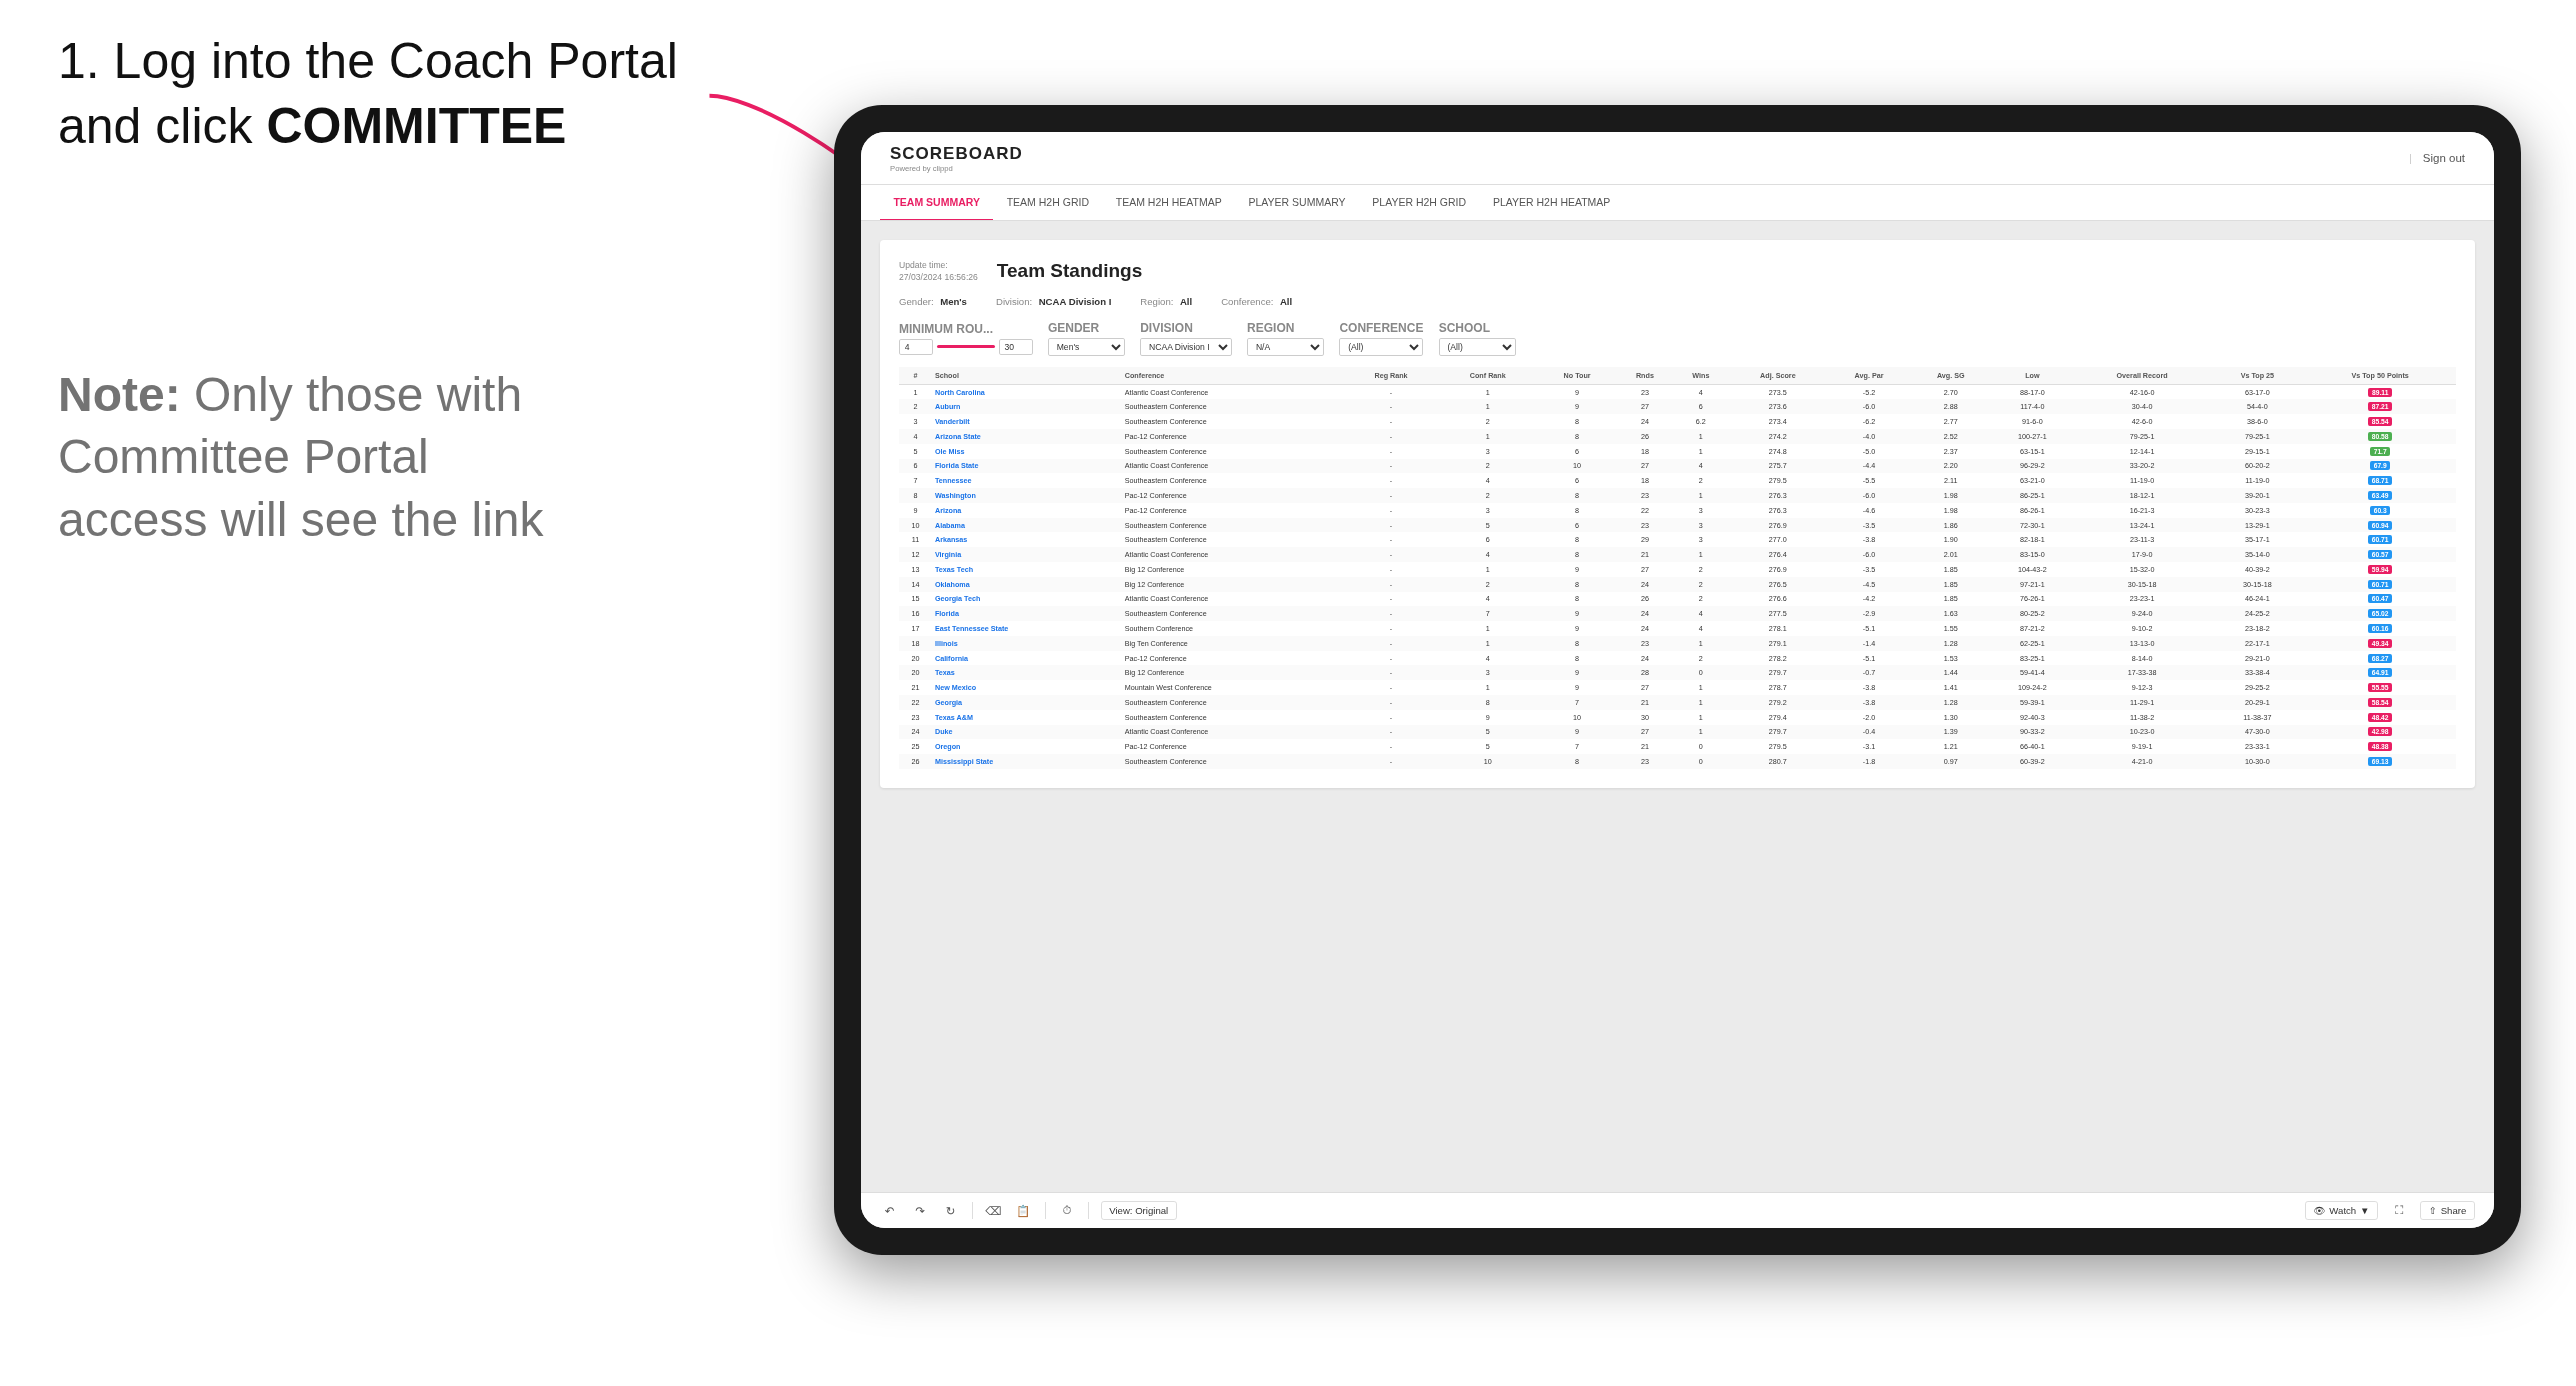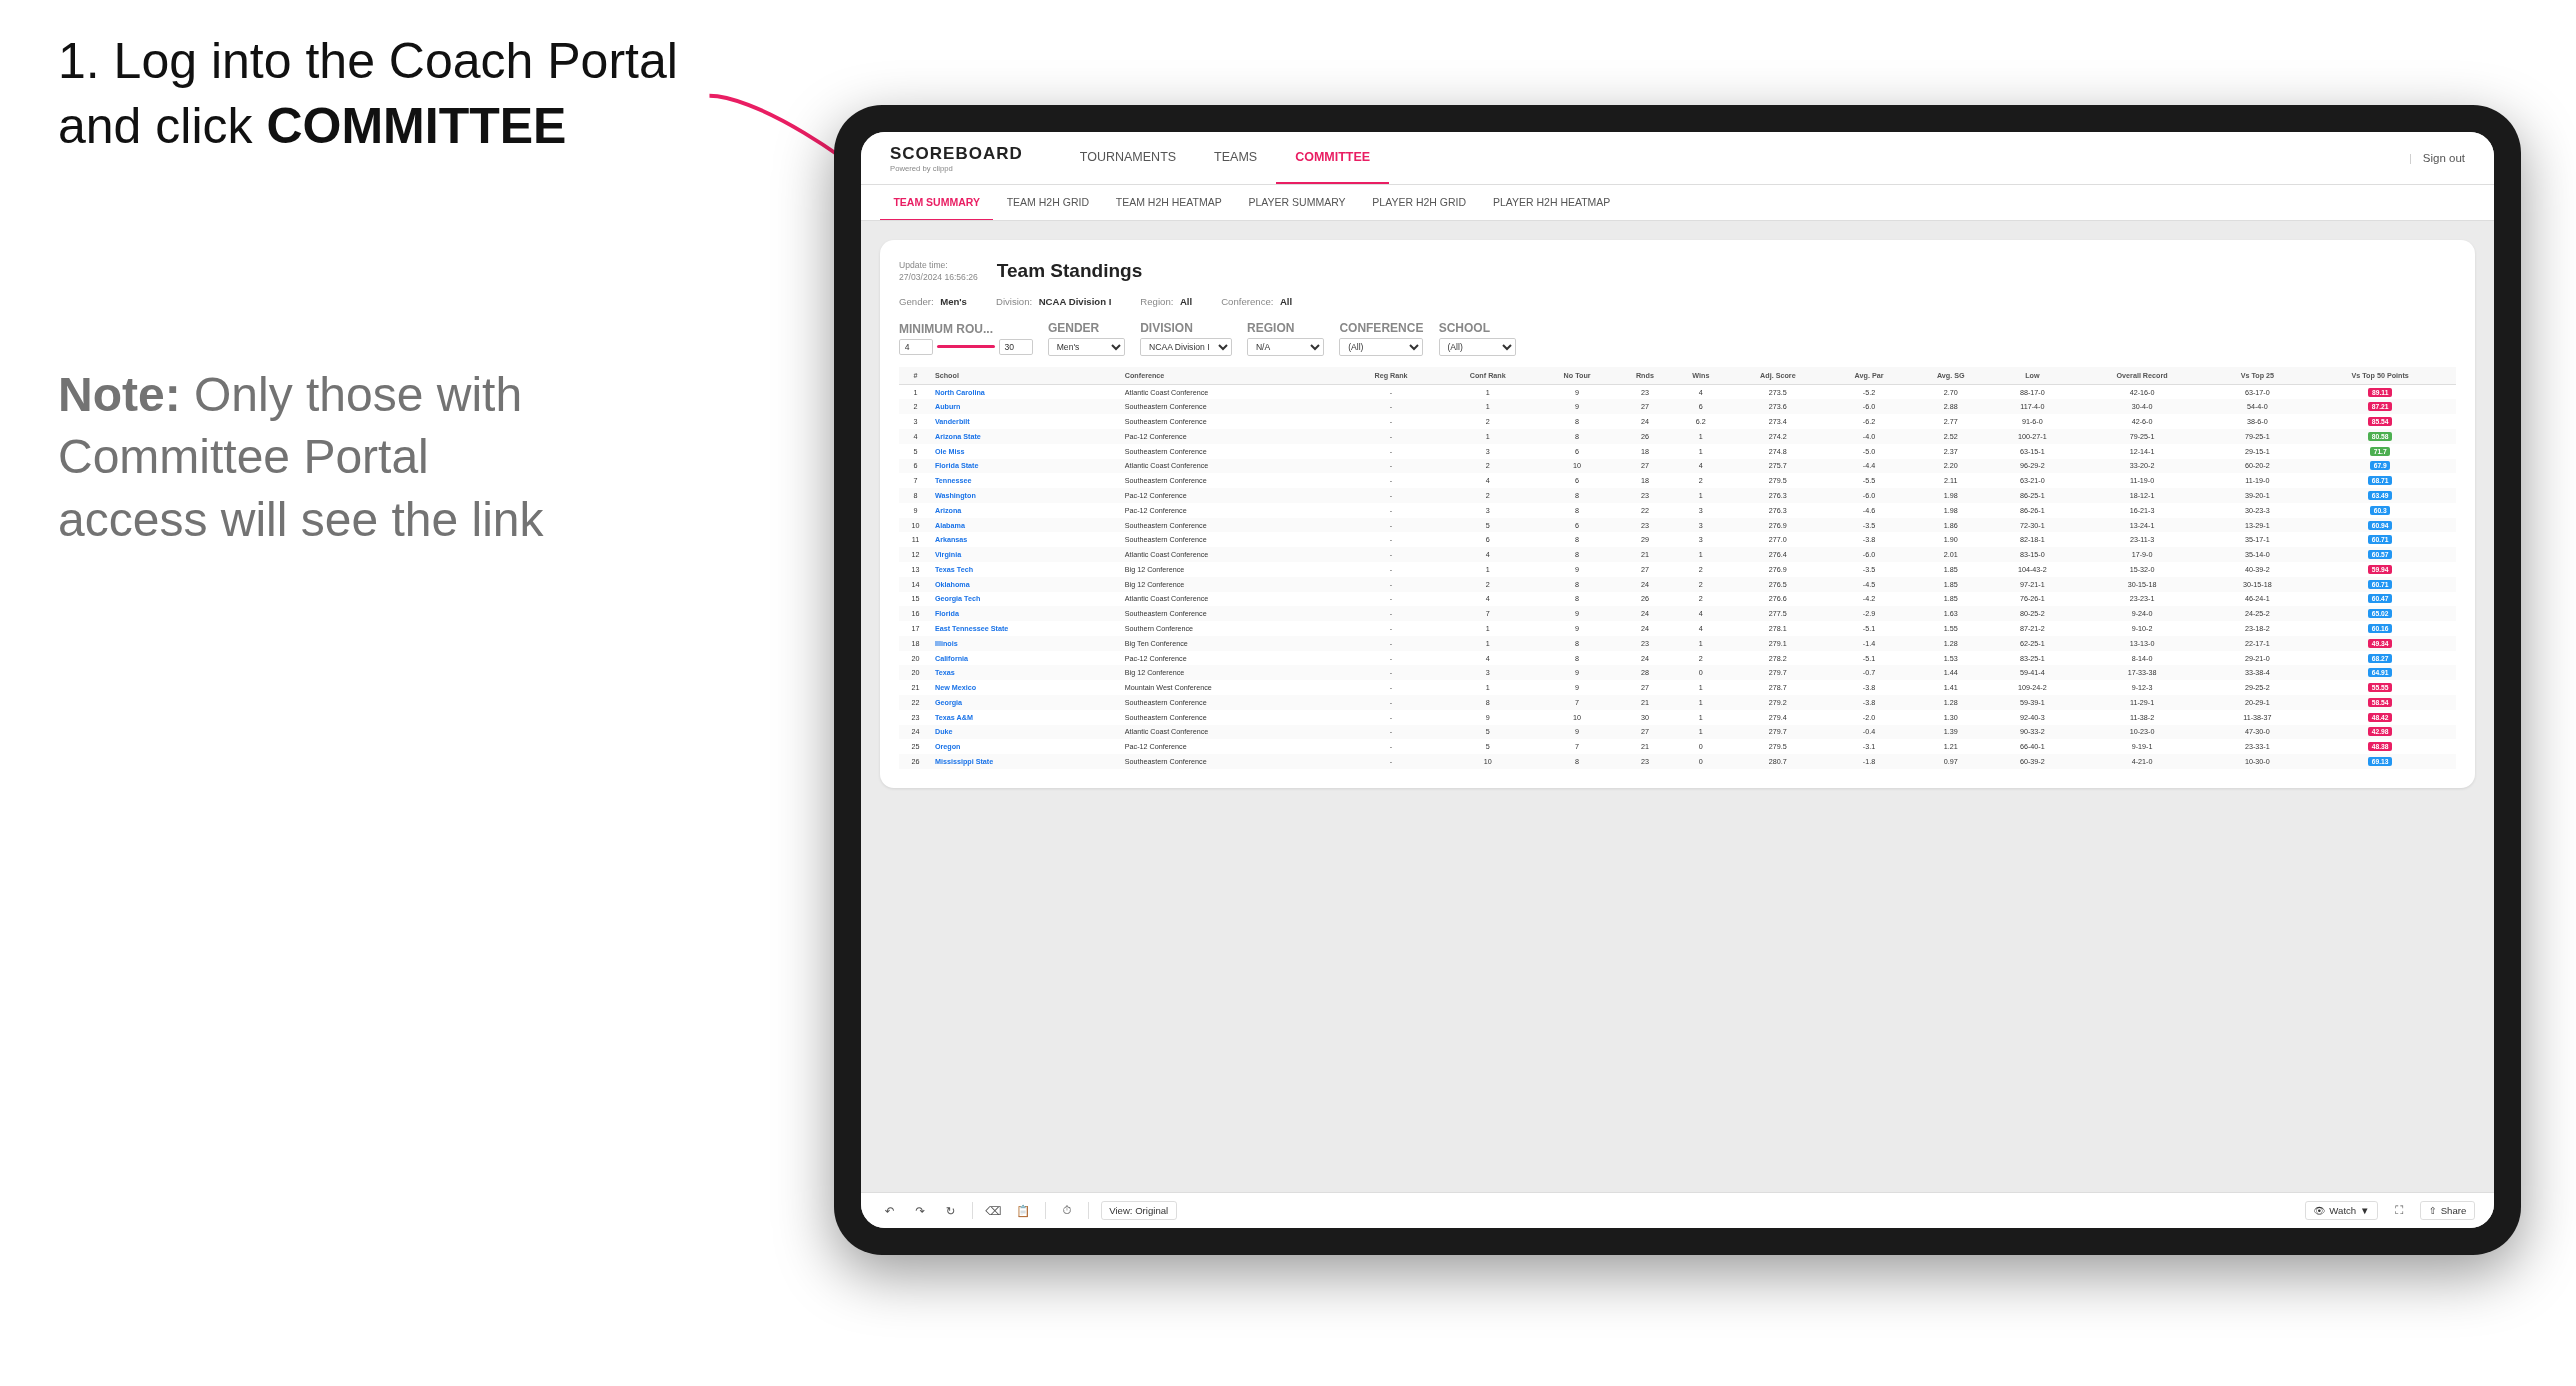--- a/index.html
+++ b/index.html
@@ -176,21 +176,21 @@
     
     .main-content {
       flex: 1;
       overflow: auto;
       padding: 19px;
       background: #ebebeb;
     }
 
     .content-card {
       background: #ffffff;
-      border-radius: 14px;
+      border-radius: 4px;
       padding: 19px;
       box-shadow: 0 1px 2.9px rgba(0,0,0,0.1);
     }
 
     
     .card-header {
       display: flex;
       align-items: center;
       margin-bottom: 13.4px;
       gap: 19px;
@@ -433,31 +433,20 @@
 </svg>
 
 <div class="tablet">
   <div class="tablet-screen">
     <div class="app-chrome">
 
       <div class="top-nav">
         <div class="logo-area">
           <span class="logo-scoreboard">SCOREBOARD</span>
           <span class="logo-powered">Powered by clippd</span>
-        </div>
-        <div class="nav-items">
-          <div class="nav-item">
-            <span>TOURNAMENTS</span>
-          </div>
-          <div class="nav-item">
-            <span>TEAMS</span>
-          </div>
-          <div class="nav-item active">
-            <span>COMMITTEE</span>
-          </div>
         </div>
         <div class="nav-sign-out">
           <span class="nav-divider">|</span>
           <span>Sign out</span>
         </div>
       </div>
 
       <div class="sub-nav">
         <div class="sub-nav-item active">
           <span>TEAM SUMMARY</span>

